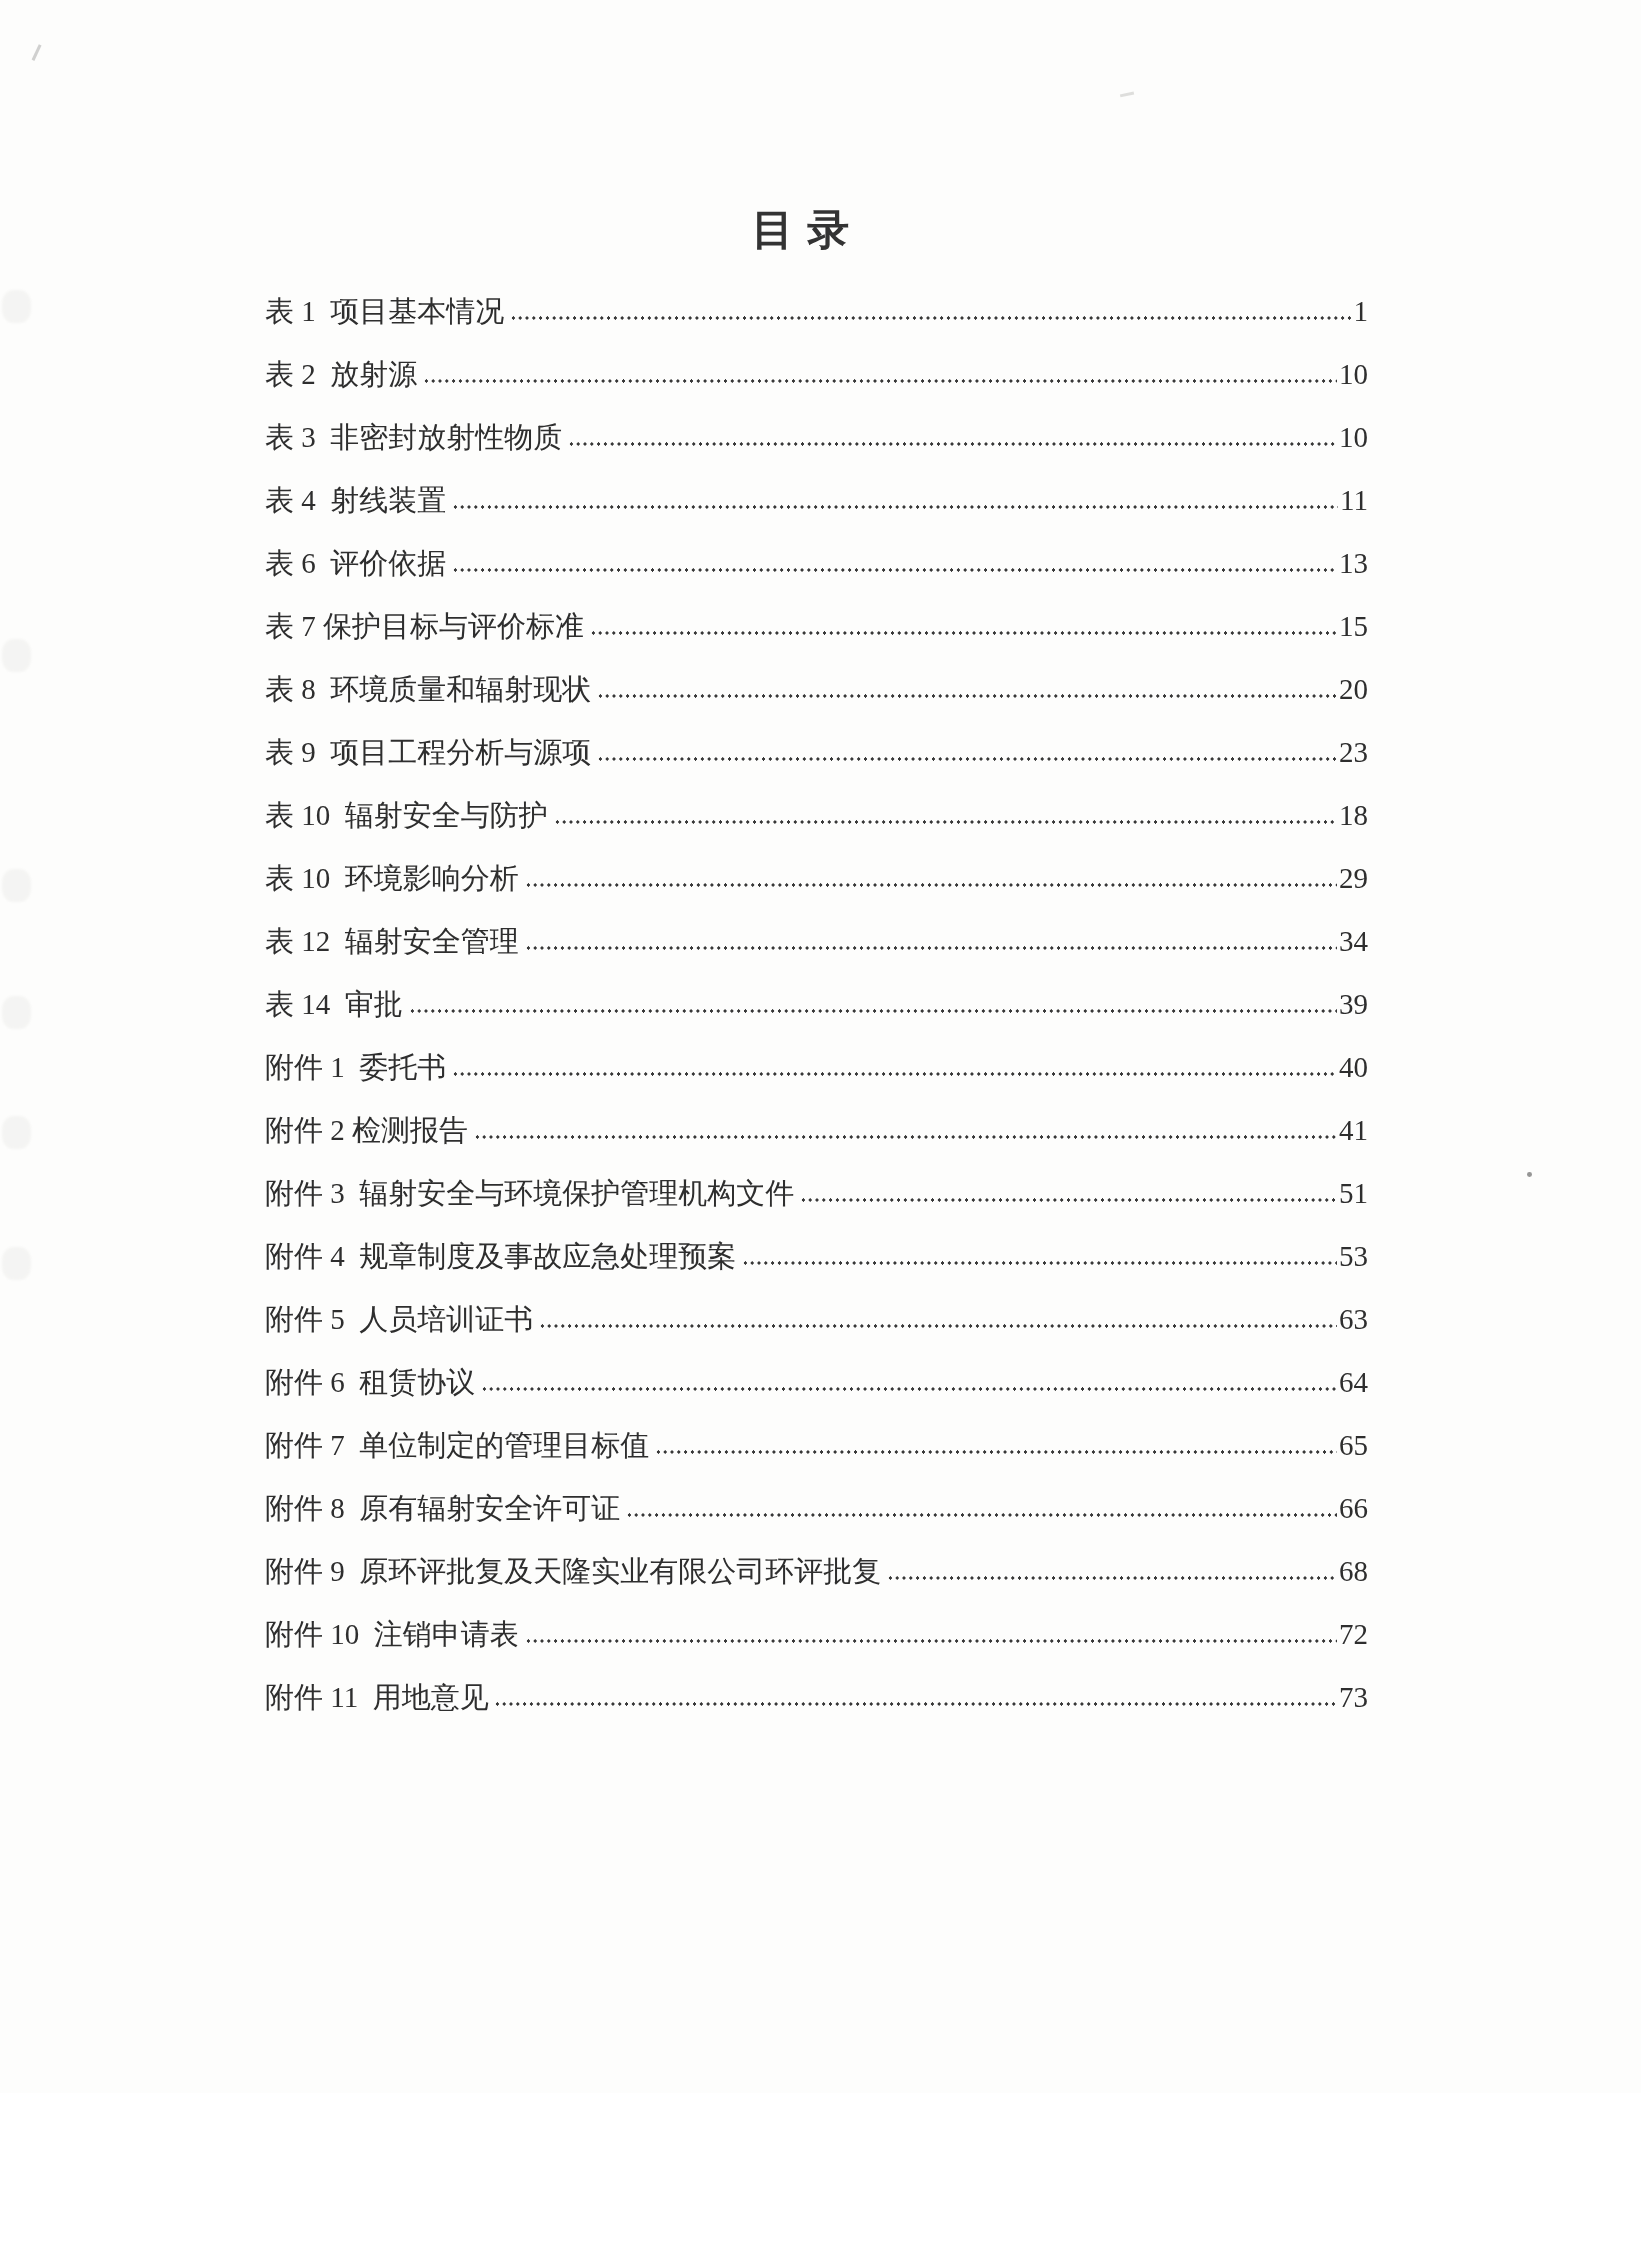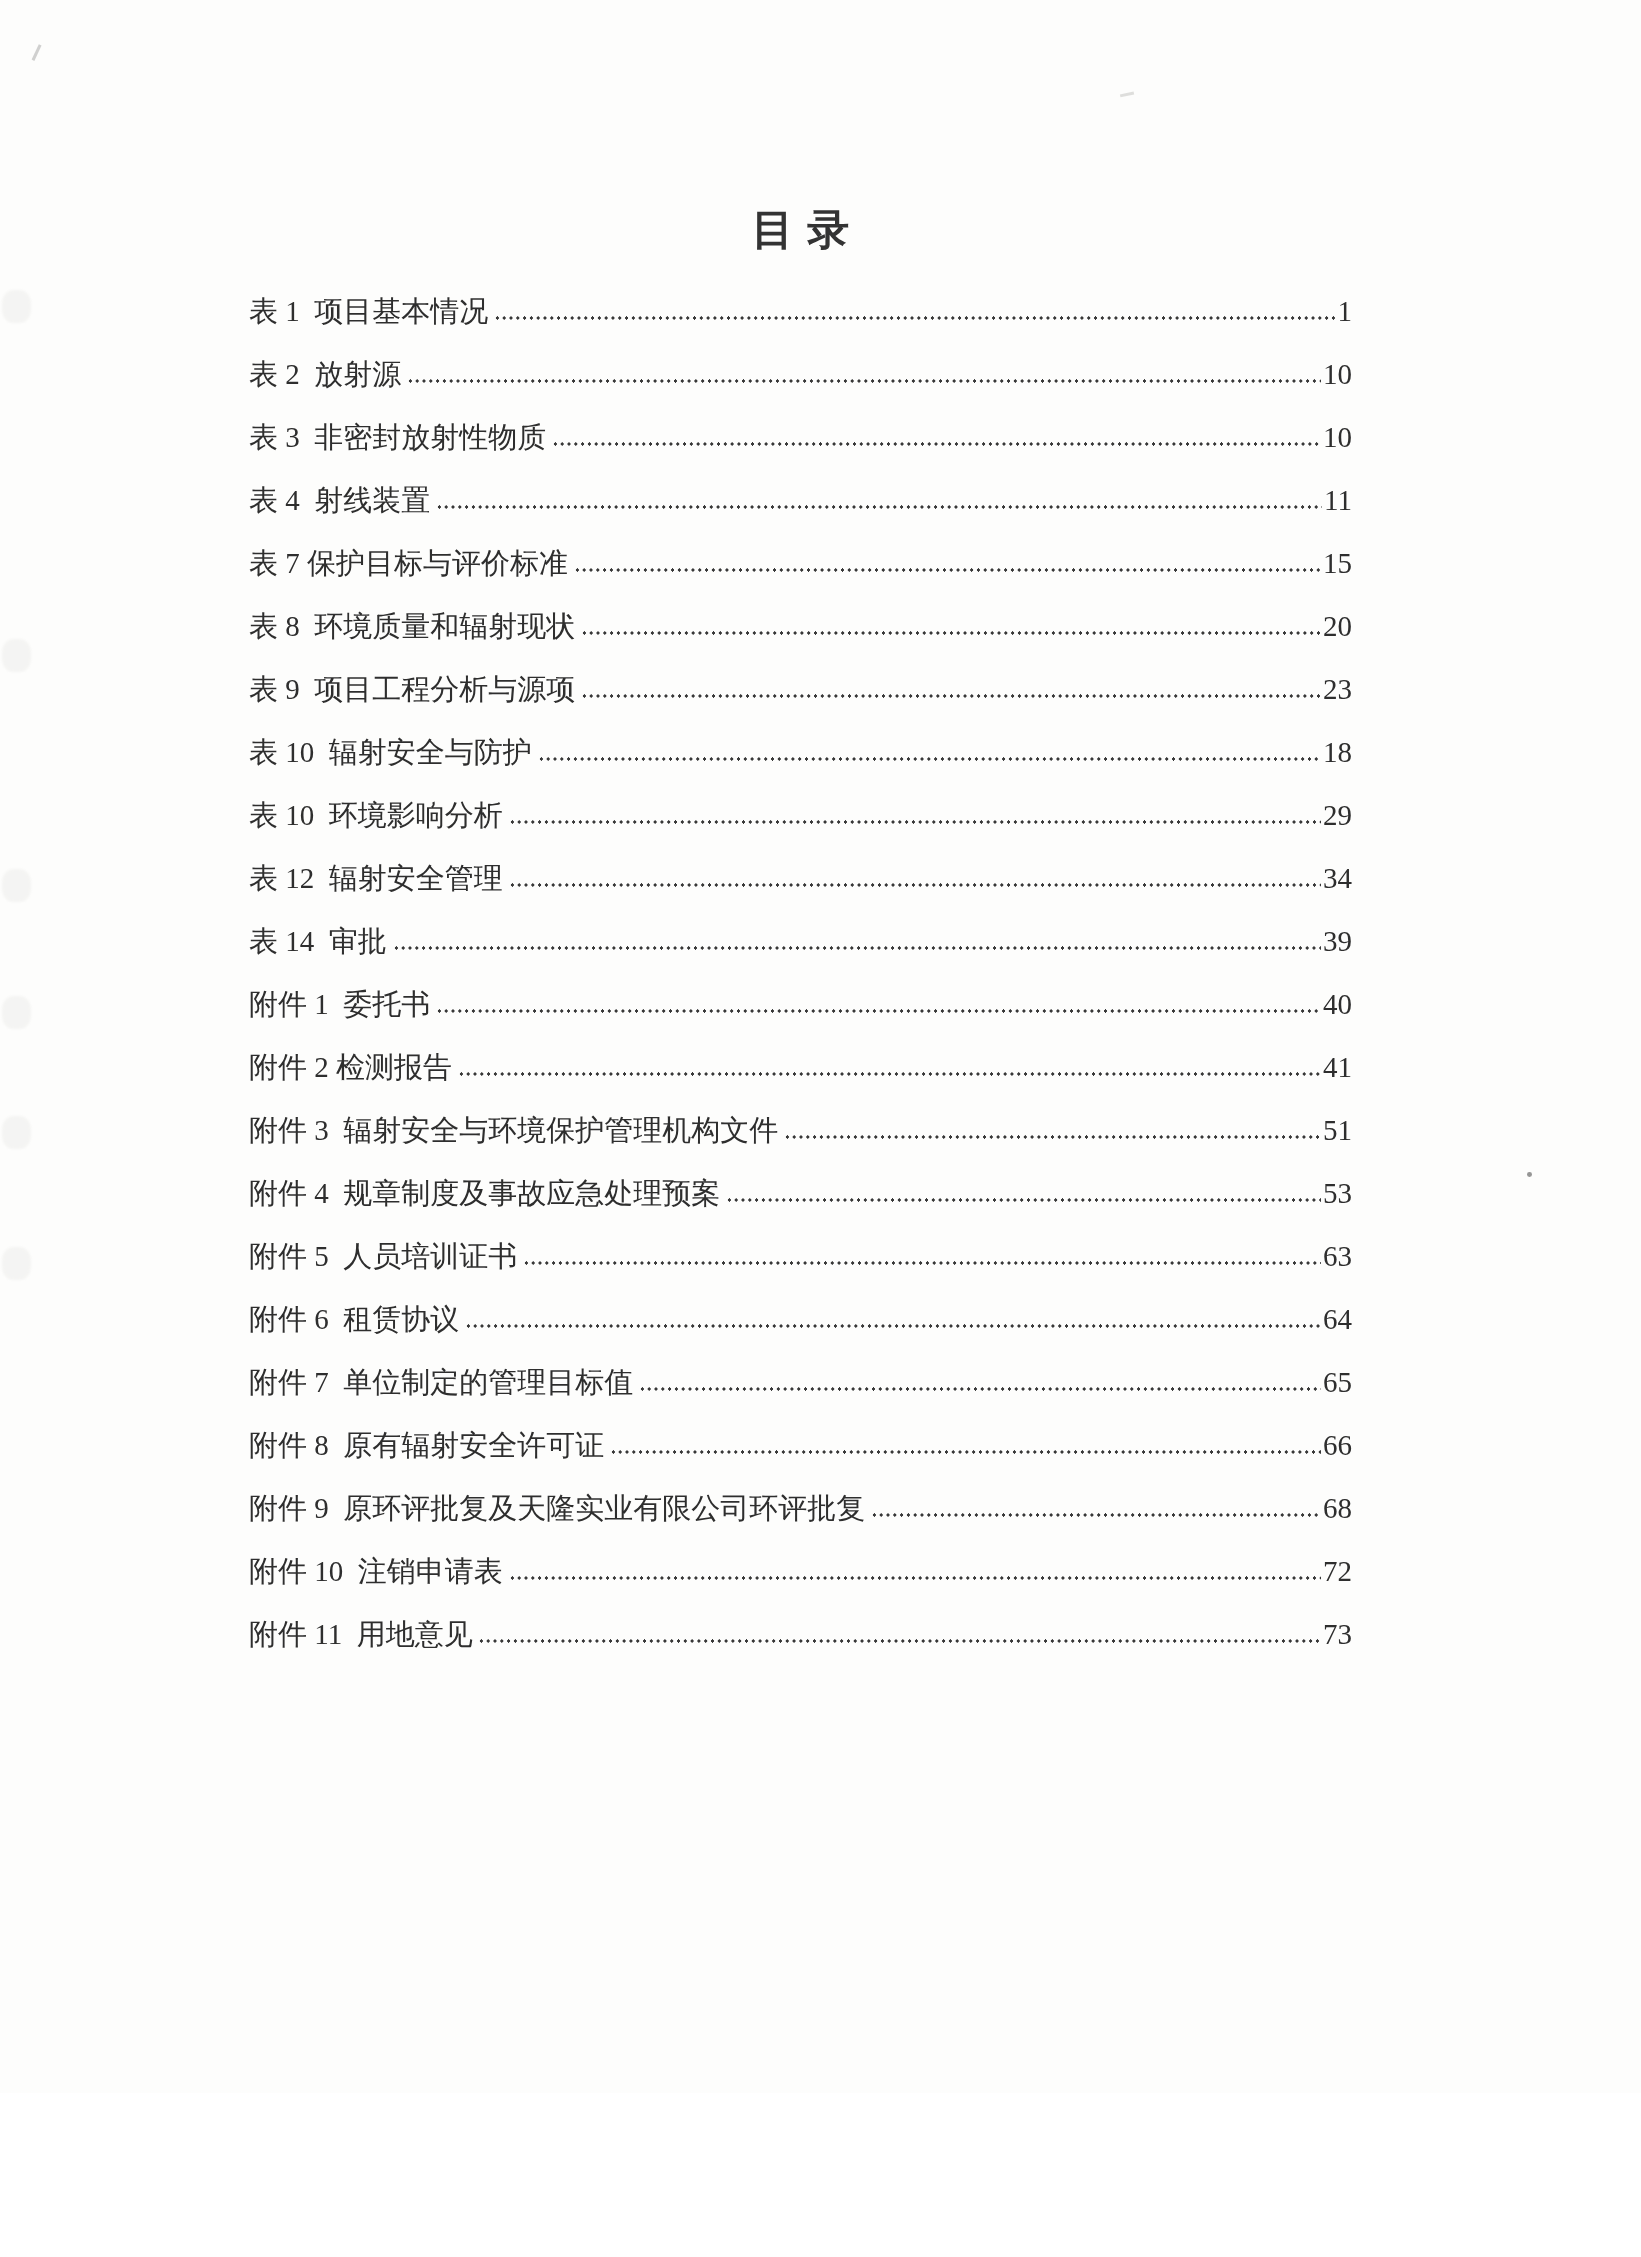--- a/index.html
+++ b/index.html
@@ -25,21 +25,21 @@
     font-size: 42px;
     font-weight: bold;
     letter-spacing: 13.5px;
     text-indent: 13.5px; 
     color: #333333;
     line-height: 1;
   }
   .toc {
     position: absolute;
     top: 263px;
-    left: 249px;
+    left: 265px;
     width: 1103px;
   }
   .toc-row {
     height: 63px;
     display: flex;
     align-items: flex-end;
   }
   .toc-label {
     font-size: 29px;
     line-height: 1.05;
@@ -120,20 +120,25 @@
     <span class="toc-page">10</span>
   </div>
 
   <div class="toc-row">
     <span class="toc-label">表 4  射线装置</span>
     <span class="toc-leader"></span>
     <span class="toc-page">11</span>
   </div>
 
 
+  <div class="toc-row">
+    <span class="toc-label">表 6  评价依据</span>
+    <span class="toc-leader"></span>
+    <span class="toc-page">13</span>
+  </div>
 
   <div class="toc-row">
     <span class="toc-label">表 7 保护目标与评价标准</span>
     <span class="toc-leader"></span>
     <span class="toc-page">15</span>
   </div>
 
   <div class="toc-row">
     <span class="toc-label">表 8  环境质量和辐射现状</span>
     <span class="toc-leader"></span>

